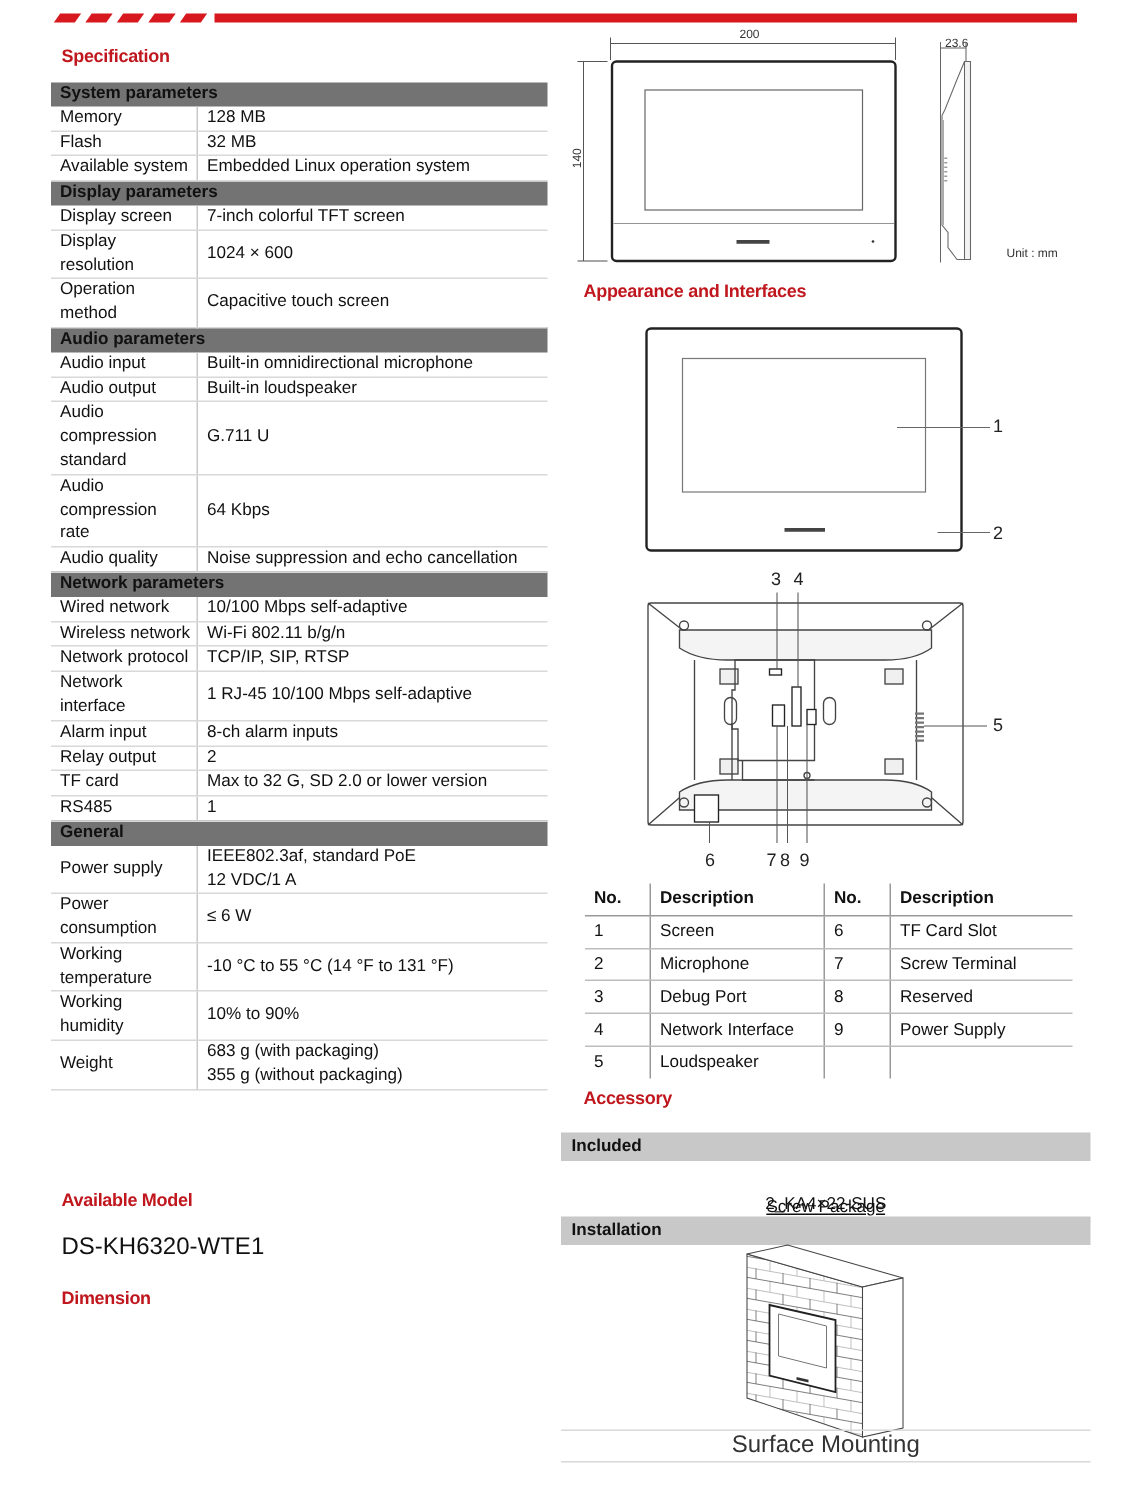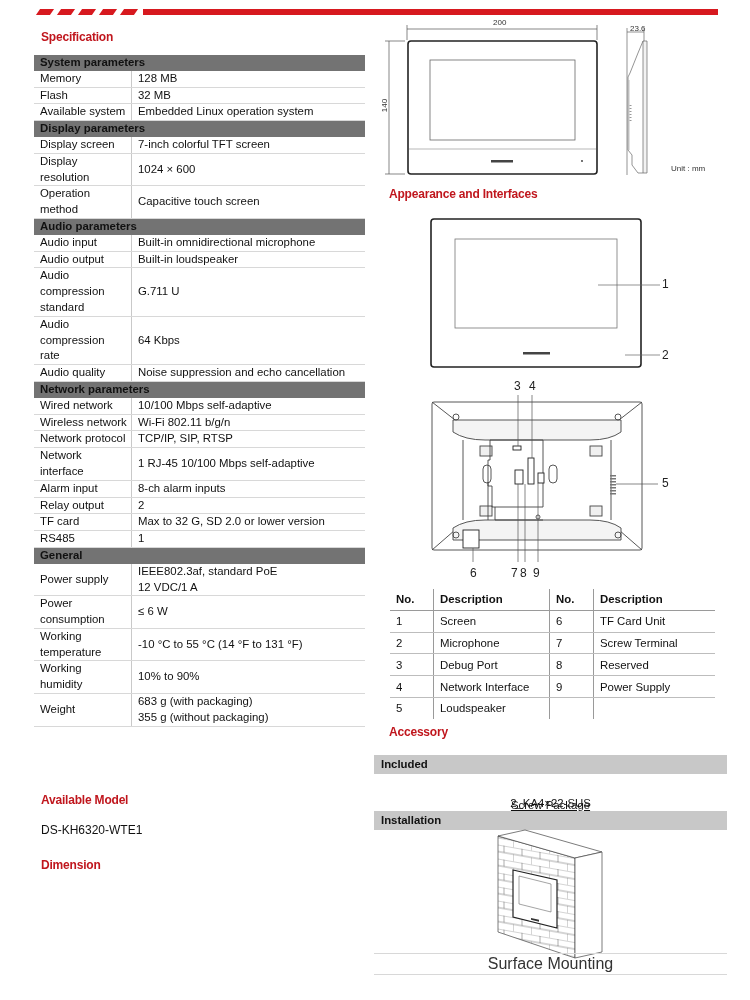--- a/index.html
+++ b/index.html
@@ -9,21 +9,21 @@
   .stripe { position: absolute; top: 9px; width: 14px; height: 6px; background: #d7191f; transform: skewX(-35deg); }
   .topbar { position: absolute; top: 9px; left: 143px; width: 575px; height: 6px; background: #d7191f; }
   .heading { position: absolute; color: #c0161d; font-weight: bold; font-size: 12px; letter-spacing: -0.2px; }
 
   
   table.spec { position: absolute; left: 34px; top: 55px; width: 331px; border-collapse: collapse; font-size: 11.4px; }
   table.spec td { padding: 0 4px 0 6px; line-height: 15.8px; vertical-align: middle; border-bottom: 1px solid #d8d8d8; }
   table.spec td.k { width: 87px; border-right: 1px solid #c9c9c9; }
   table.spec tr.sec td { background: #737373; font-weight: bold; border-bottom: none; }
 
-  .model { position: absolute; left: 41px; top: 823px; font-size: 12px; }
+  .model { position: absolute; left: 41px; top: 823px; font-size: 16px; }
 
   
   table.parts { position: absolute; left: 390px; top: 589px; width: 325px; border-collapse: collapse; font-size: 11.4px; }
   table.parts td, table.parts th { text-align: left; padding: 0 6px; height: 20.8px; border-bottom: 1px solid #bdbdbd; }
   table.parts th { font-weight: bold; border-bottom: 1px solid #9a9a9a; }
   table.parts tr:last-child td { border-bottom: none; }
   table.parts .c1 { width: 31px; border-right: 1px solid #9a9a9a; }
   table.parts .c2 { width: 103px; border-right: 1px solid #9a9a9a; }
   table.parts .c3 { width: 31px; border-right: 1px solid #9a9a9a; }
 
@@ -287,21 +287,21 @@
       <th class="c2">Description</th>
       <th class="c3">No.</th>
       <th>Description</th>
     </tr>
   </thead>
   <tbody>
       <tr>
         <td class="c1">1</td>
         <td class="c2">Screen</td>
         <td class="c3">6</td>
-        <td>TF Card Unit</td>
+        <td>TF Card Slot</td>
       </tr>
       <tr>
         <td class="c1">2</td>
         <td class="c2">Microphone</td>
         <td class="c3">7</td>
         <td>Screw Terminal</td>
       </tr>
       <tr>
         <td class="c1">3</td>
         <td class="c2">Debug Port</td>

